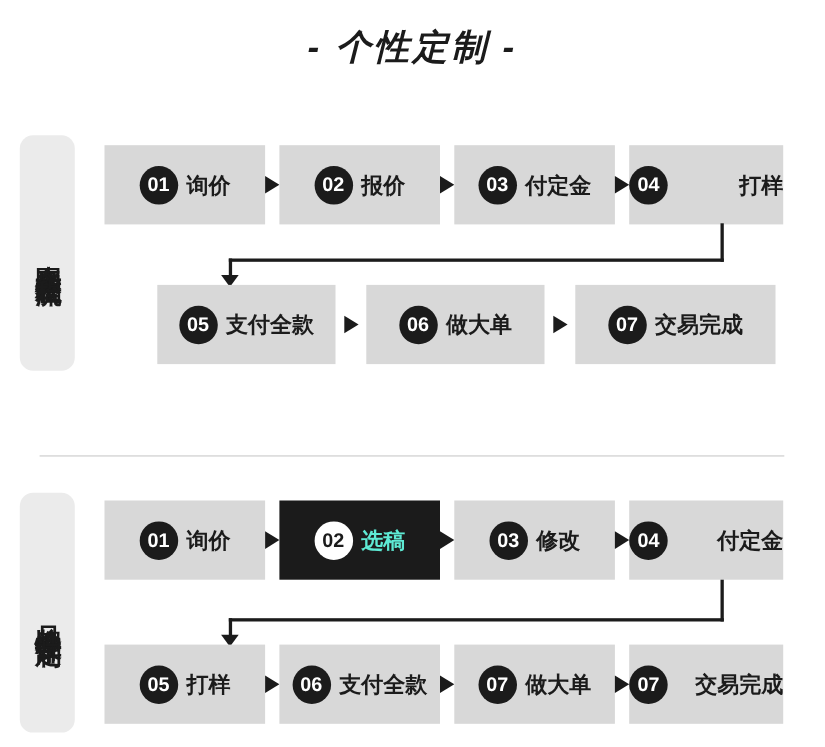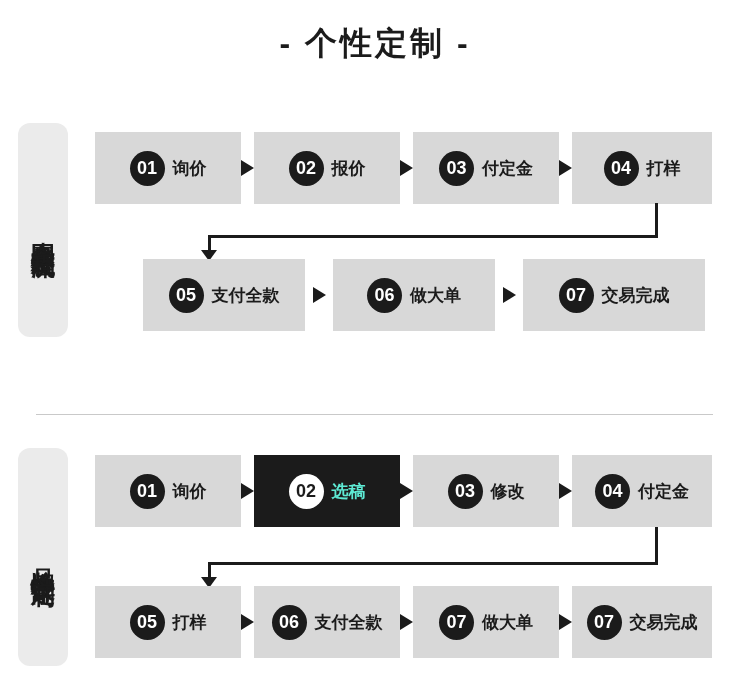--- a/index.html
+++ b/index.html
@@ -17,20 +17,21 @@
     overflow:hidden;
   }
   .title{
     position:absolute;
     top:22px;left:0;width:750px;
     text-align:center;
     font-size:32px;
     font-weight:bold;
     letter-spacing:3px;
     color:var(--ink);
+    font-style:italic;
   }
   .sidebar{
     position:absolute;
     left:18px;width:50px;
     background:var(--sidebar-gray);
     border-radius:12px;
     display:flex;align-items:center;justify-content:center;
     writing-mode:vertical-rl;
     text-orientation:upright;
     font-size:24px;
@@ -50,36 +51,36 @@
   .row.cols4{left:95px;width:589px;}
   .row.cols3{left:143px;width:562px;}
   .step-box{
     height:72px;
     background:var(--box-gray);
     display:flex;align-items:center;justify-content:center;
     gap:8px;
     flex:0 0 auto;
   }
   .cols4 .step-box{width:146px;}
-  .cols4 .step-box:last-child{width:140px;}
+  .cols4 .step-box:last-child{width:140px;justify-content:space-between;}
   .cols3 .step-box{width:162px;}
   .cols3 .step-box:last-child{width:182px;}
   .step-box.black{background:var(--ink);}
   .circle{
     width:35px;height:35px;
     border-radius:50%;
     background:var(--ink);
     color:#ffffff;
     font-size:18px;font-weight:bold;
     display:flex;align-items:center;justify-content:center;
     flex:0 0 auto;
   }
   .step-box.black .circle{background:#ffffff;color:var(--ink);}
   .label{
-    font-size:17px;
+    font-size:20px;
     font-weight:bold;
     color:var(--ink);
     white-space:nowrap;
   }
   .step-box.black .label{color:#5eead4;}
   .arrow-gap{
     flex:1 1 auto;
     display:flex;align-items:center;justify-content:center;
     height:72px;
   }

